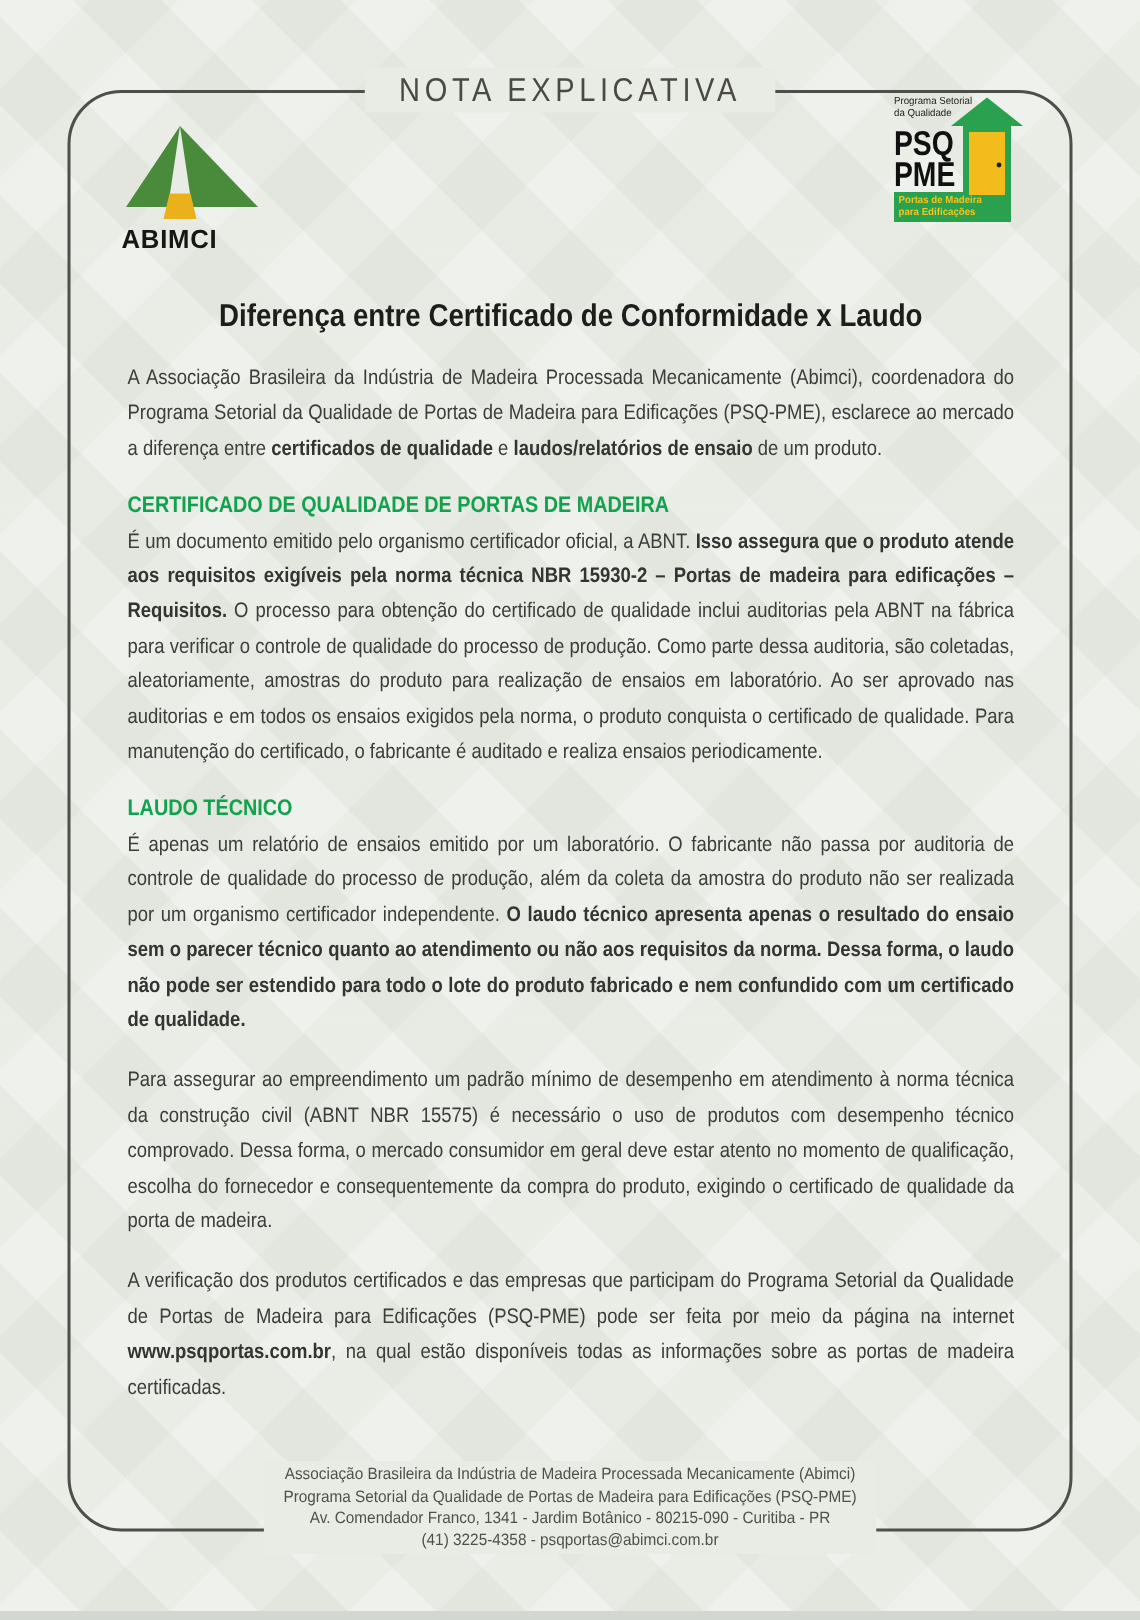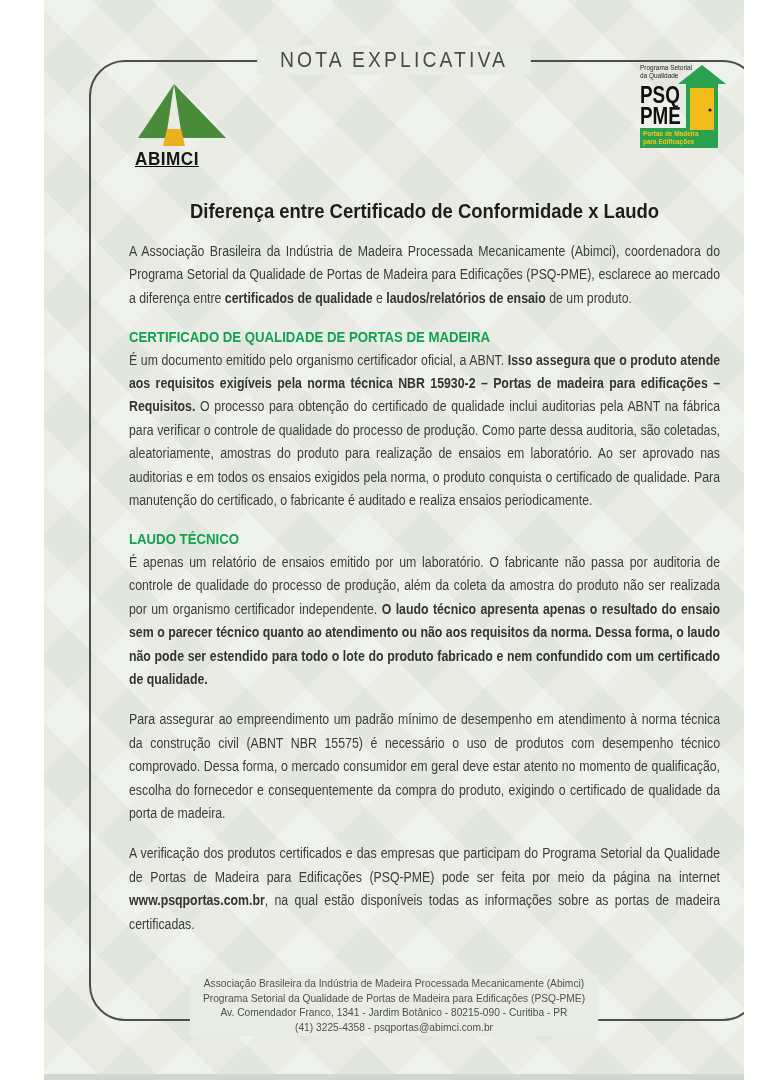--- a/index.html
+++ b/index.html
@@ -1,37 +1,36 @@
 <!DOCTYPE html>
 <html lang="pt"><head>
 <meta charset="utf-8">
 <style>
   html,body{margin:0;padding:0;}
   .page{
-    position:relative;width:700px;height:1080px;overflow:hidden;
+    position:relative;width:760px;height:1080px;overflow:hidden;
     font-family:"Liberation Sans",sans-serif;
     background-color:#e9ece4;
     background-image:
       repeating-linear-gradient(45deg, rgba(255,255,255,0.18) 0 42px, rgba(199,207,194,0.12) 42px 84px),
       repeating-linear-gradient(135deg, rgba(255,255,255,0.12) 0 42px, rgba(203,210,198,0.10) 42px 84px);
-    margin-left: 44px;
   }
   .frame{
     position:absolute;left:45px;top:60px;width:666px;height:957px;
     border:2px solid #4e4e4a;border-radius:36px;
   }
   .nota{
     position:absolute;top:45px;left:50%;
     transform:translateX(-50%) scaleX(0.88);transform-origin:center top;
     background:#e9ece4;padding:0 26px;
     font-size:22px;line-height:30px;letter-spacing:3.5px;
     color:#4a4a45;white-space:nowrap;font-weight:400;
   }
   
-  .abimci{position:absolute;left:86px;top:82px;width:104px;height:86px;text-decoration:underline;}
+  .abimci{position:absolute;left:76px;top:82px;width:104px;height:86px;}
   .abimci svg{display:block;}
   .abimci-text{
     margin-top:2px;margin-left:5px;font-weight:bold;font-size:17.5px;
     color:#161613;letter-spacing:0.5px;line-height:18px;
     transform:scaleX(0.98);transform-origin:left top;
   }
   
   .psq{position:absolute;left:596px;top:64px;width:100px;height:84px;}
   .psq-small{
     position:absolute;left:0;top:0;font-size:6.8px;line-height:7.6px;

